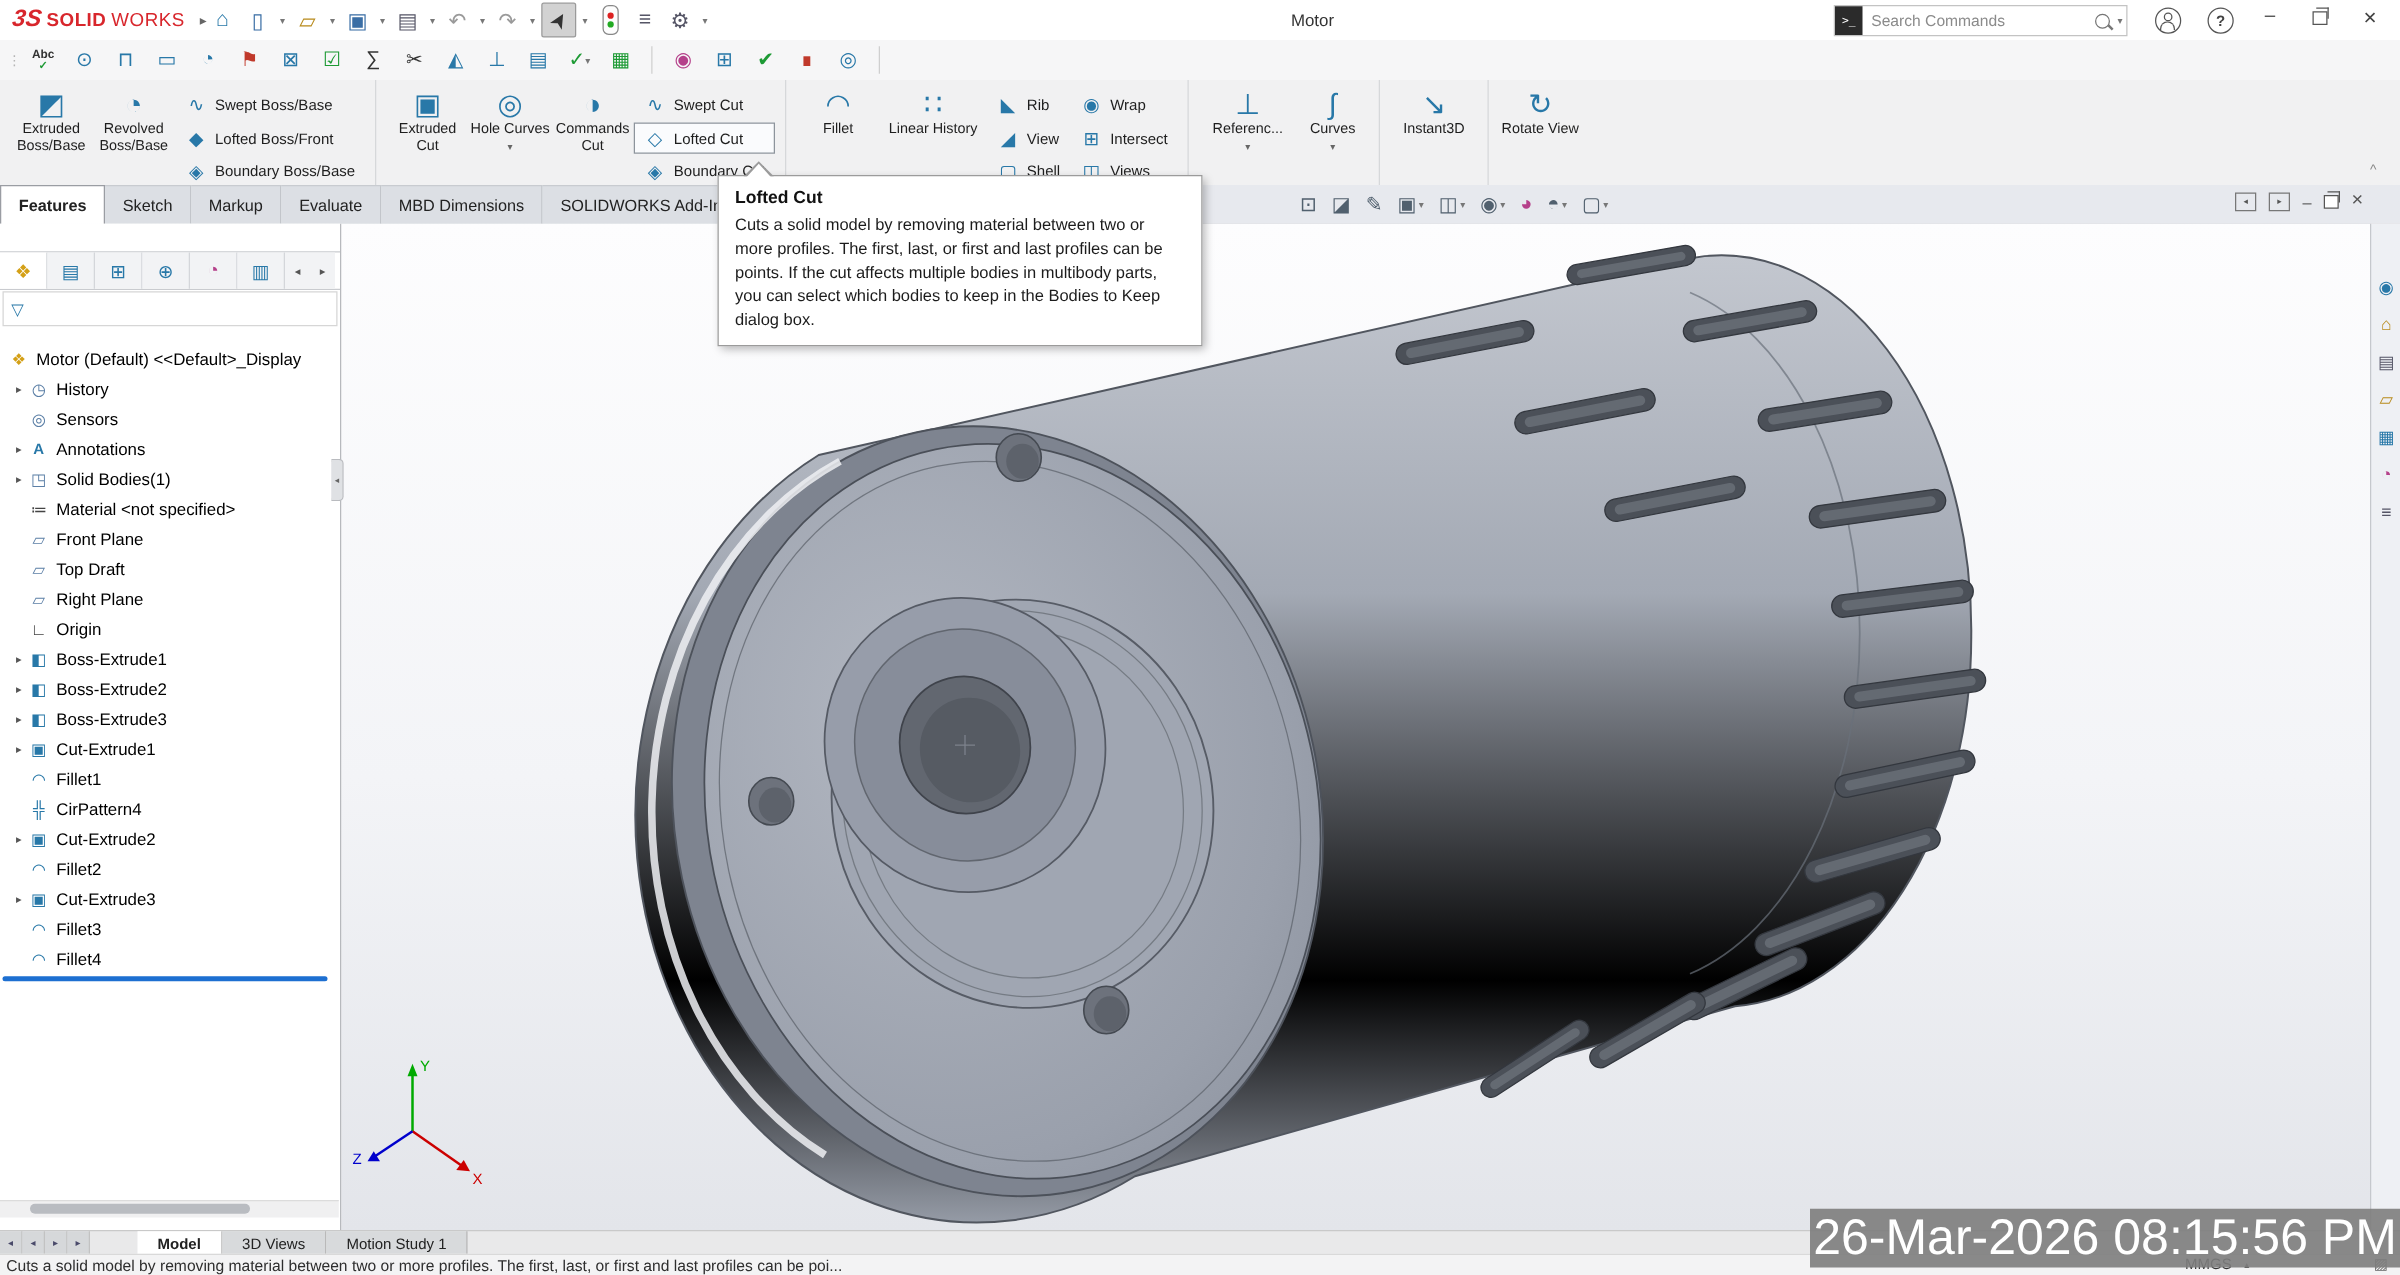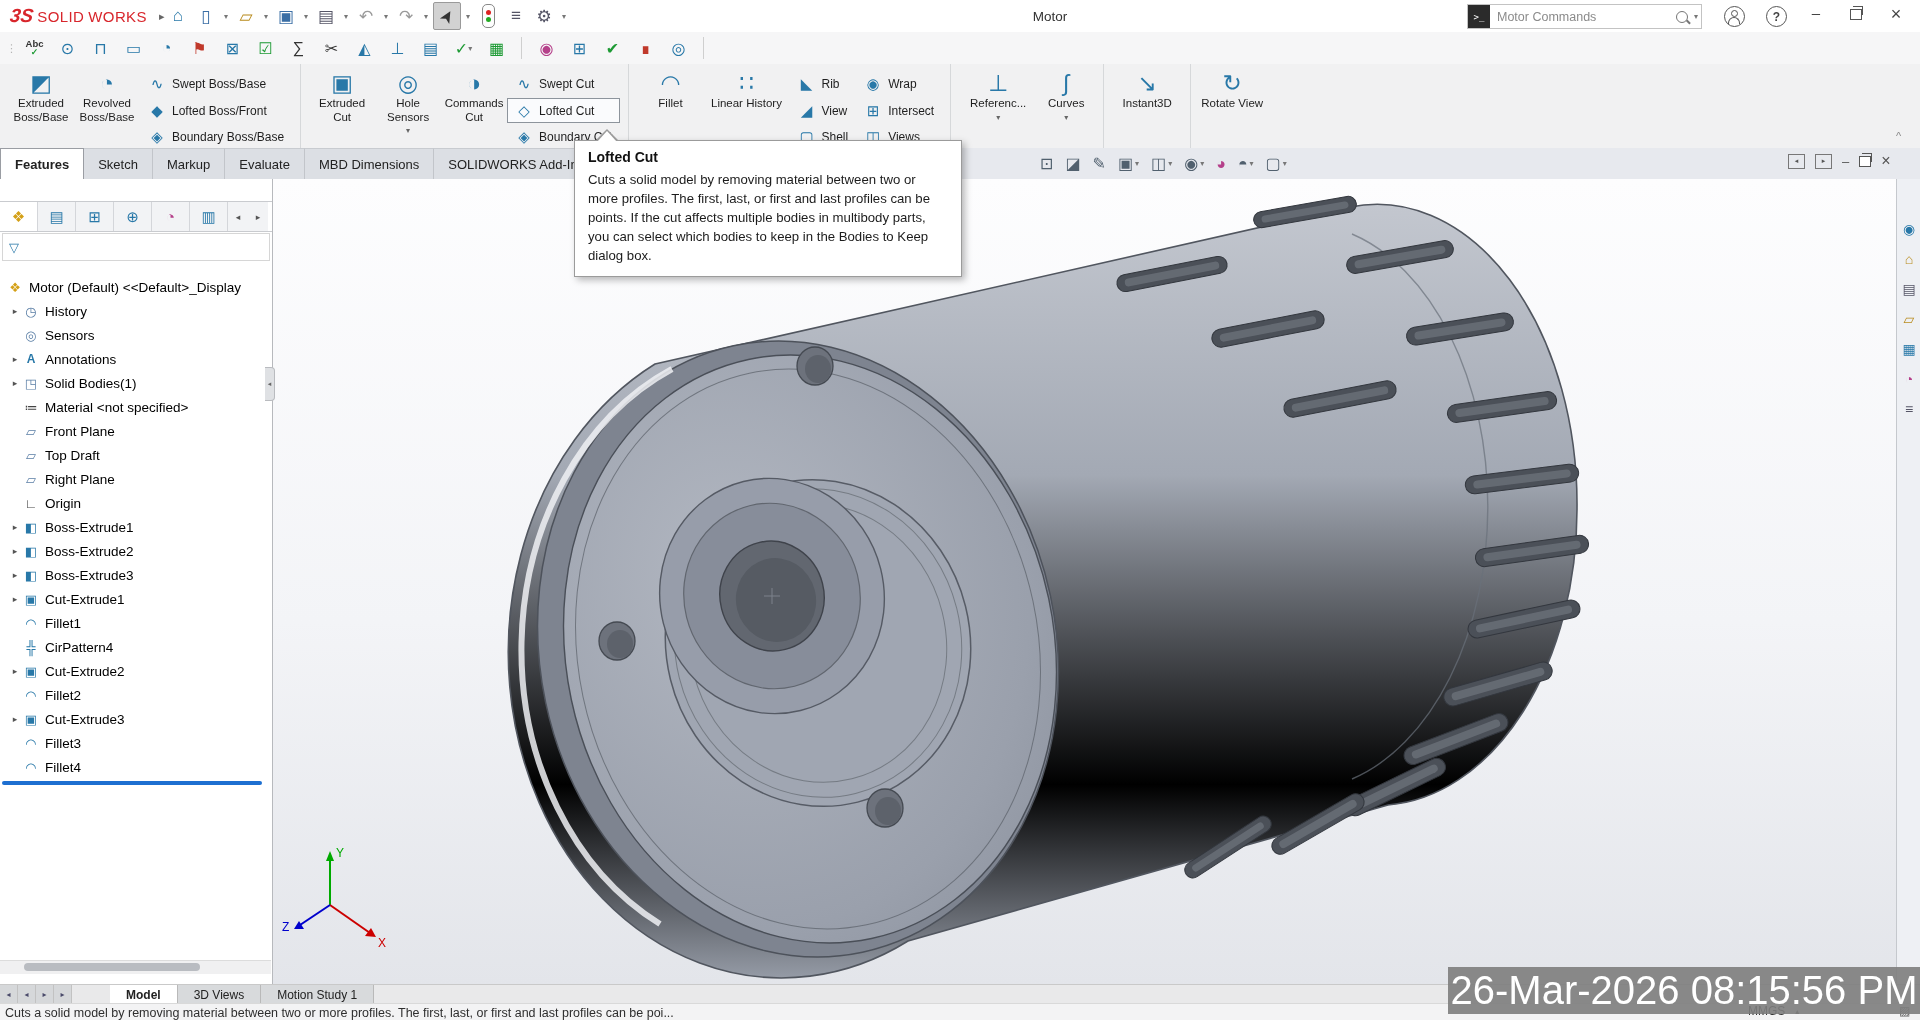--- a/index.html
+++ b/index.html
@@ -6,21 +6,21 @@
   body{width:1920px;height:1020px;position:relative;overflow:hidden;
        font-family:"Liberation Sans",sans-serif;background:#fff;color:#222;}
   .abs{position:absolute;}
   .flex{display:flex;align-items:center;}
   .ctr{display:flex;align-items:center;justify-content:center;}
 
   
   #titlebar{left:0;top:0;width:1920px;height:32px;background:#fff;border-bottom:1px solid #e4e4e4;}
   .logo-wrap{gap:4px;padding-left:10px;height:100%;}
   .logo-ds{font-style:italic;font-weight:bold;font-size:19px;color:#d8262c;transform:skewX(-8deg);}
-  .logo-solid{font-weight:400;font-size:15px;color:#d8262c;letter-spacing:.4px;}
+  .logo-solid{font-weight:700;font-size:15px;color:#d8262c;letter-spacing:.4px;}
   .logo-works{font-weight:400;font-size:15px;color:#d8262c;letter-spacing:.4px;}
   .logo-arrow{color:#666;font-size:11px;margin-left:8px;}
   .tb-icons{position:absolute;left:165px;top:0;height:32px;gap:2px;}
   .tb-btn{width:26px;height:26px;border-radius:2px;font-size:17px;color:#3a6ea5;}
   .tb-btn.gray{color:#9a9a9a;}
   .tb-caret{font-size:8px;color:#777;width:10px;}
   .tb-btn.sel{background:#d2d2d2;border:1px solid #9a9a9a;}
   .cursor-gl{display:inline-block;transform:rotate(-60deg);color:#333;}
   .traffic{width:11px;height:22px;border:1px solid #888;border-radius:5px;flex-direction:column;gap:2px;background:#fdfdfd;}
   .dotR{width:5px;height:5px;border-radius:50%;background:#d22;}
@@ -158,21 +158,21 @@
           <span class="dotG"></span>
         </span>
       </span>
     <span class="tb-btn ctr" style="color:#556;">≡</span>
     <span class="tb-btn ctr" style="color:#556;">⚙</span>
       <span class="tb-caret ctr">▾</span>
   </div>
   <div id="win-title" class="abs flex">Motor</div>
   <div id="searchbox" class="abs flex">
     <span class="term ctr">&gt;_</span>
-    <span class="search-ph">Motor Commands</span>
+    <span class="search-ph">Search Commands</span>
     <span class="mag"></span>
     <span class="tb-caret ctr">▾</span>
   </div>
   <span class="abs ctr" style="left:1724px;top:6px;">
       <span class="user-ic"></span>
     </span>
   <span class="abs ctr help-ic" style="left:1766px;top:6px;">?</span>
   <span class="abs ctr win-min" style="left:1806px;top:4px;width:20px;">–</span>
   <span class="abs ctr" style="left:1850px;top:9px;">
       <span class="restore-ic"></span>
@@ -237,21 +237,21 @@
         </div>
     </div>
   </div>
   <div class="rgroup">
     <div class="bigbtn">
       <span class="ric">▣</span>
       <span class="rlabel">Extruded Cut</span>
     </div>
     <div class="bigbtn">
       <span class="ric">◎</span>
-      <span class="rlabel">Hole Sensors</span>
+      <span class="rlabel">Hole Curves</span>
       <span class="bcaret">▾</span>
     </div>
     <div class="bigbtn">
       <span class="ric">◑</span>
       <span class="rlabel">Commands Cut</span>
     </div>
     <div class="stackcol">
       <div class="srow">
           <span class="ric">∿</span>
           <span>Swept Cut</span>

